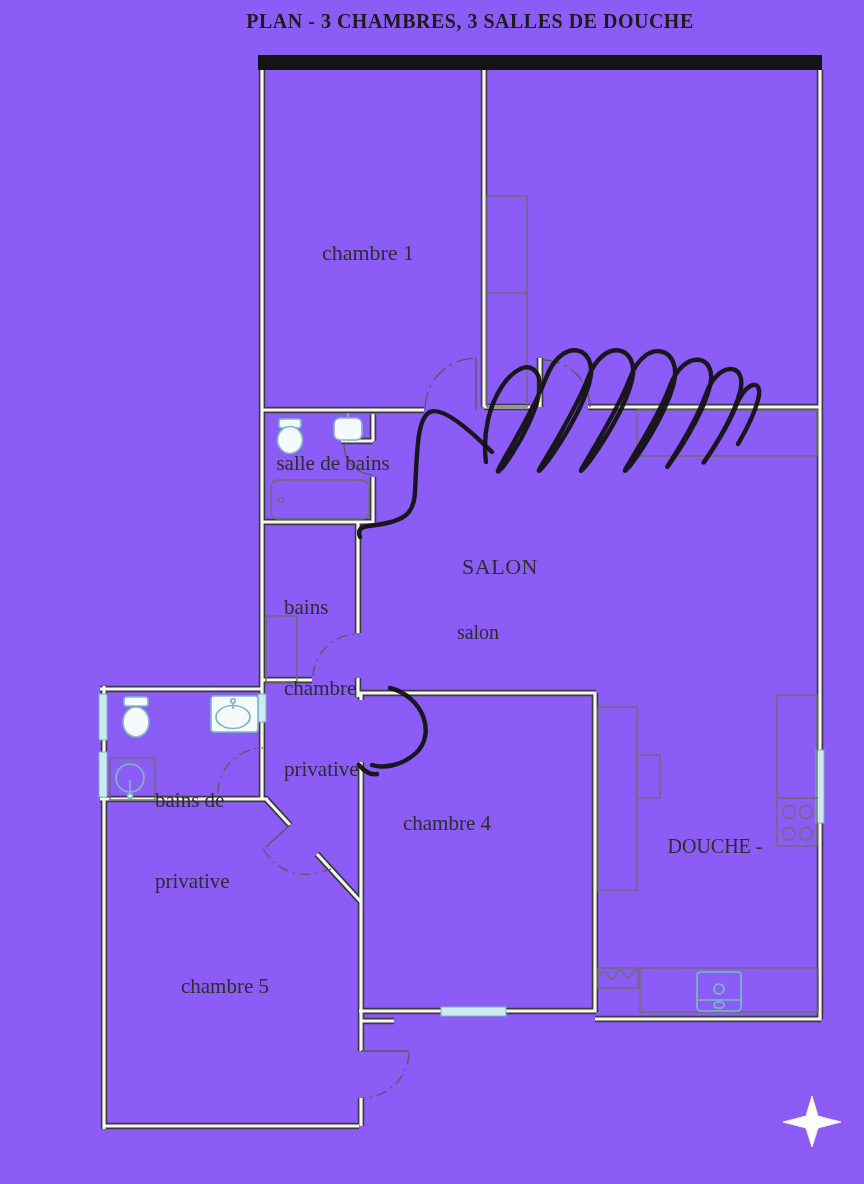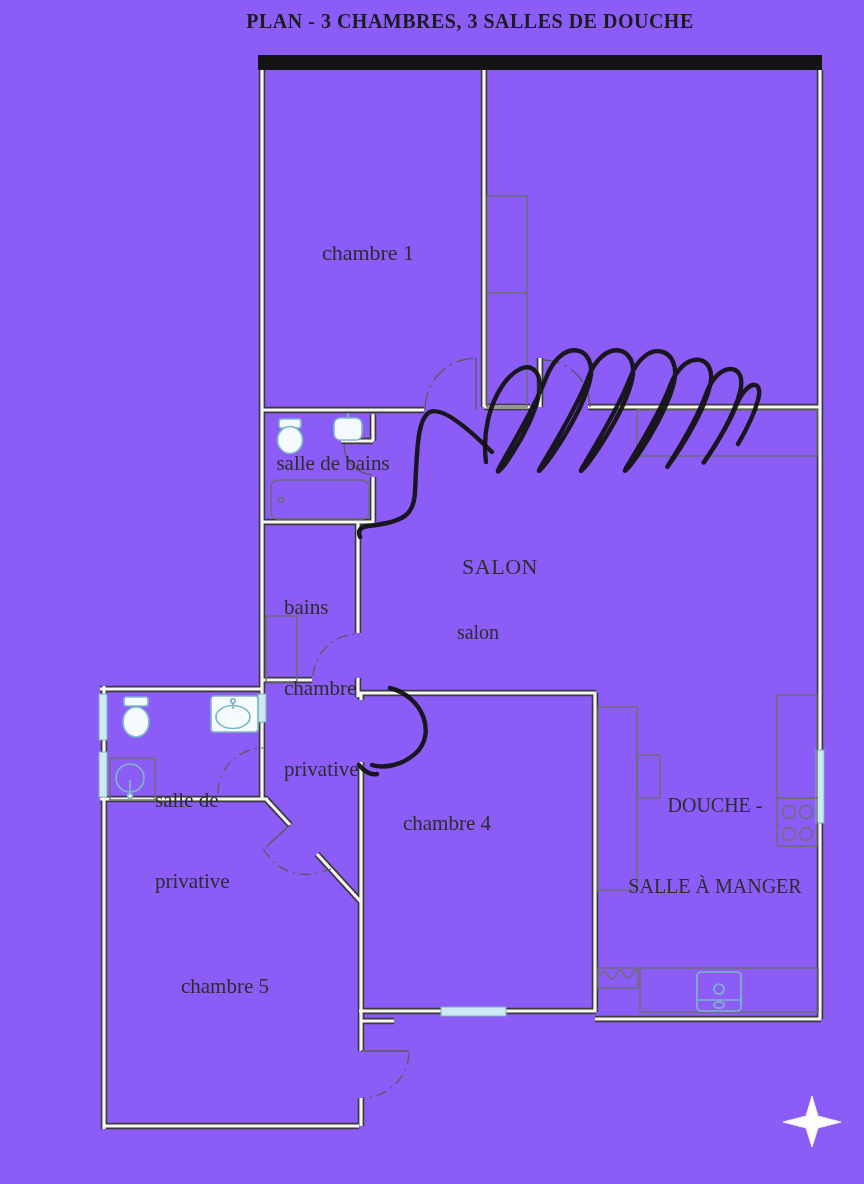--- a/index.html
+++ b/index.html
@@ -166,25 +166,24 @@
   <div class="lbl" style="left:284px;top:540px;font-size:21px;line-height:27px;">
     <div>bains</div>
     <div>chambre</div>
     <div>privative</div>
   </div>
 
   <div class="lbl center" style="left:500px;top:567px;font-size:22px;letter-spacing:.5px;">SALON</div>
   <div class="lbl center" style="left:478px;top:632px;font-size:20px;">salon</div>
 
   <div class="lbl" style="left:155px;top:733px;font-size:21px;line-height:27px;">
-    <div>salle de</div>
+    <div>bains de</div>
     <div>privative</div>
   </div>
 
   <div class="lbl center" style="left:447px;top:823px;font-size:21px;">chambre 4</div>
 
   <div class="lbl center" style="left:715px;top:846px;font-size:20px;line-height:27px;">
     <div>DOUCHE -</div>
-    <div>SALLE À MANGER</div>
   </div>
 
   <div class="lbl center" style="left:225px;top:986px;font-size:21px;">chambre 5</div>
 </div>
 
 </body></html>

